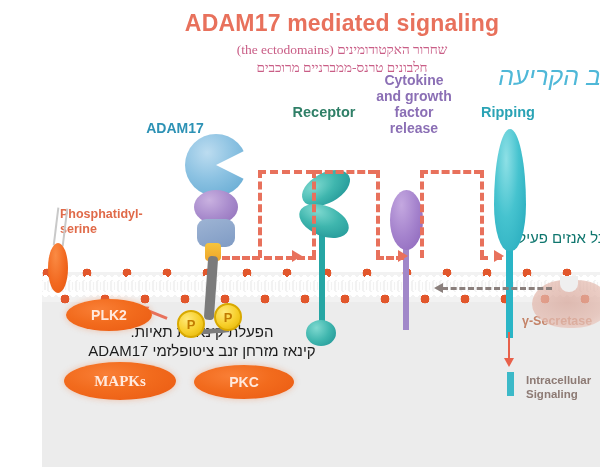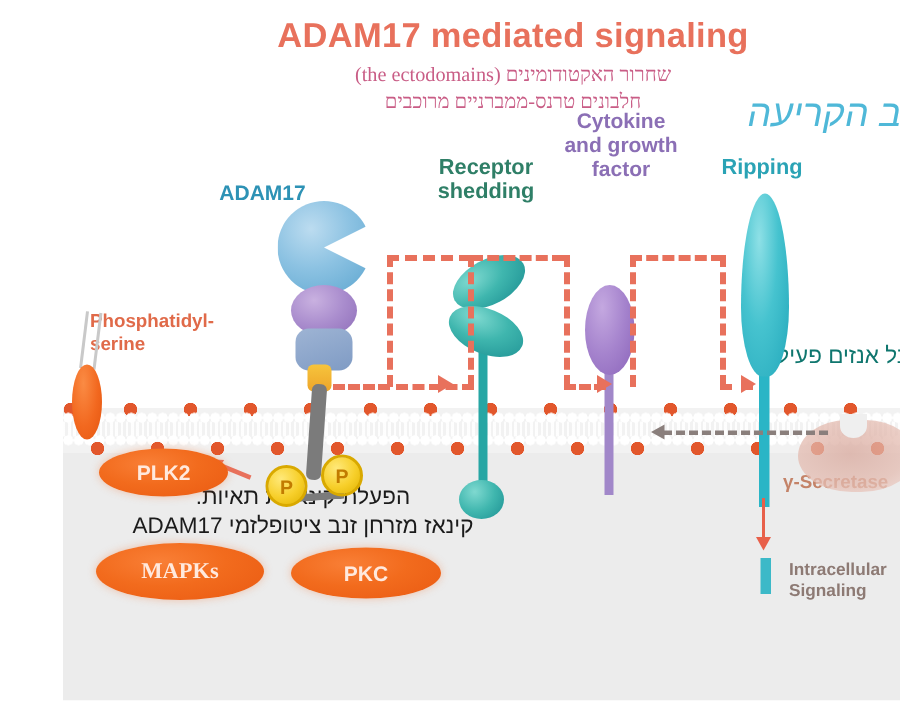--- a/index.html
+++ b/index.html
@@ -234,27 +234,27 @@
 
   <div class="cap cap-adam">ADAM17</div>
 
   <div class="cap cap-ps">
     <div>Phosphatidyl-</div>
     <div>serine</div>
   </div>
 
   <div class="cap cap-recv">
     <div>Receptor</div>
-    <div>shedding</div>
   </div>
 
   <div class="cap cap-cyto">
     <div>Cytokine</div>
     <div>and growth</div>
     <div>factor</div>
+    <div>release</div>
   </div>
 
   <div class="cap cap-rip">Ripping</div>
   <div class="cap cap-gsec">γ-Secretase</div>
 
   <div class="cap cap-intra">
     <div>Intracellular</div>
     <div>Signaling</div>
   </div>
 

